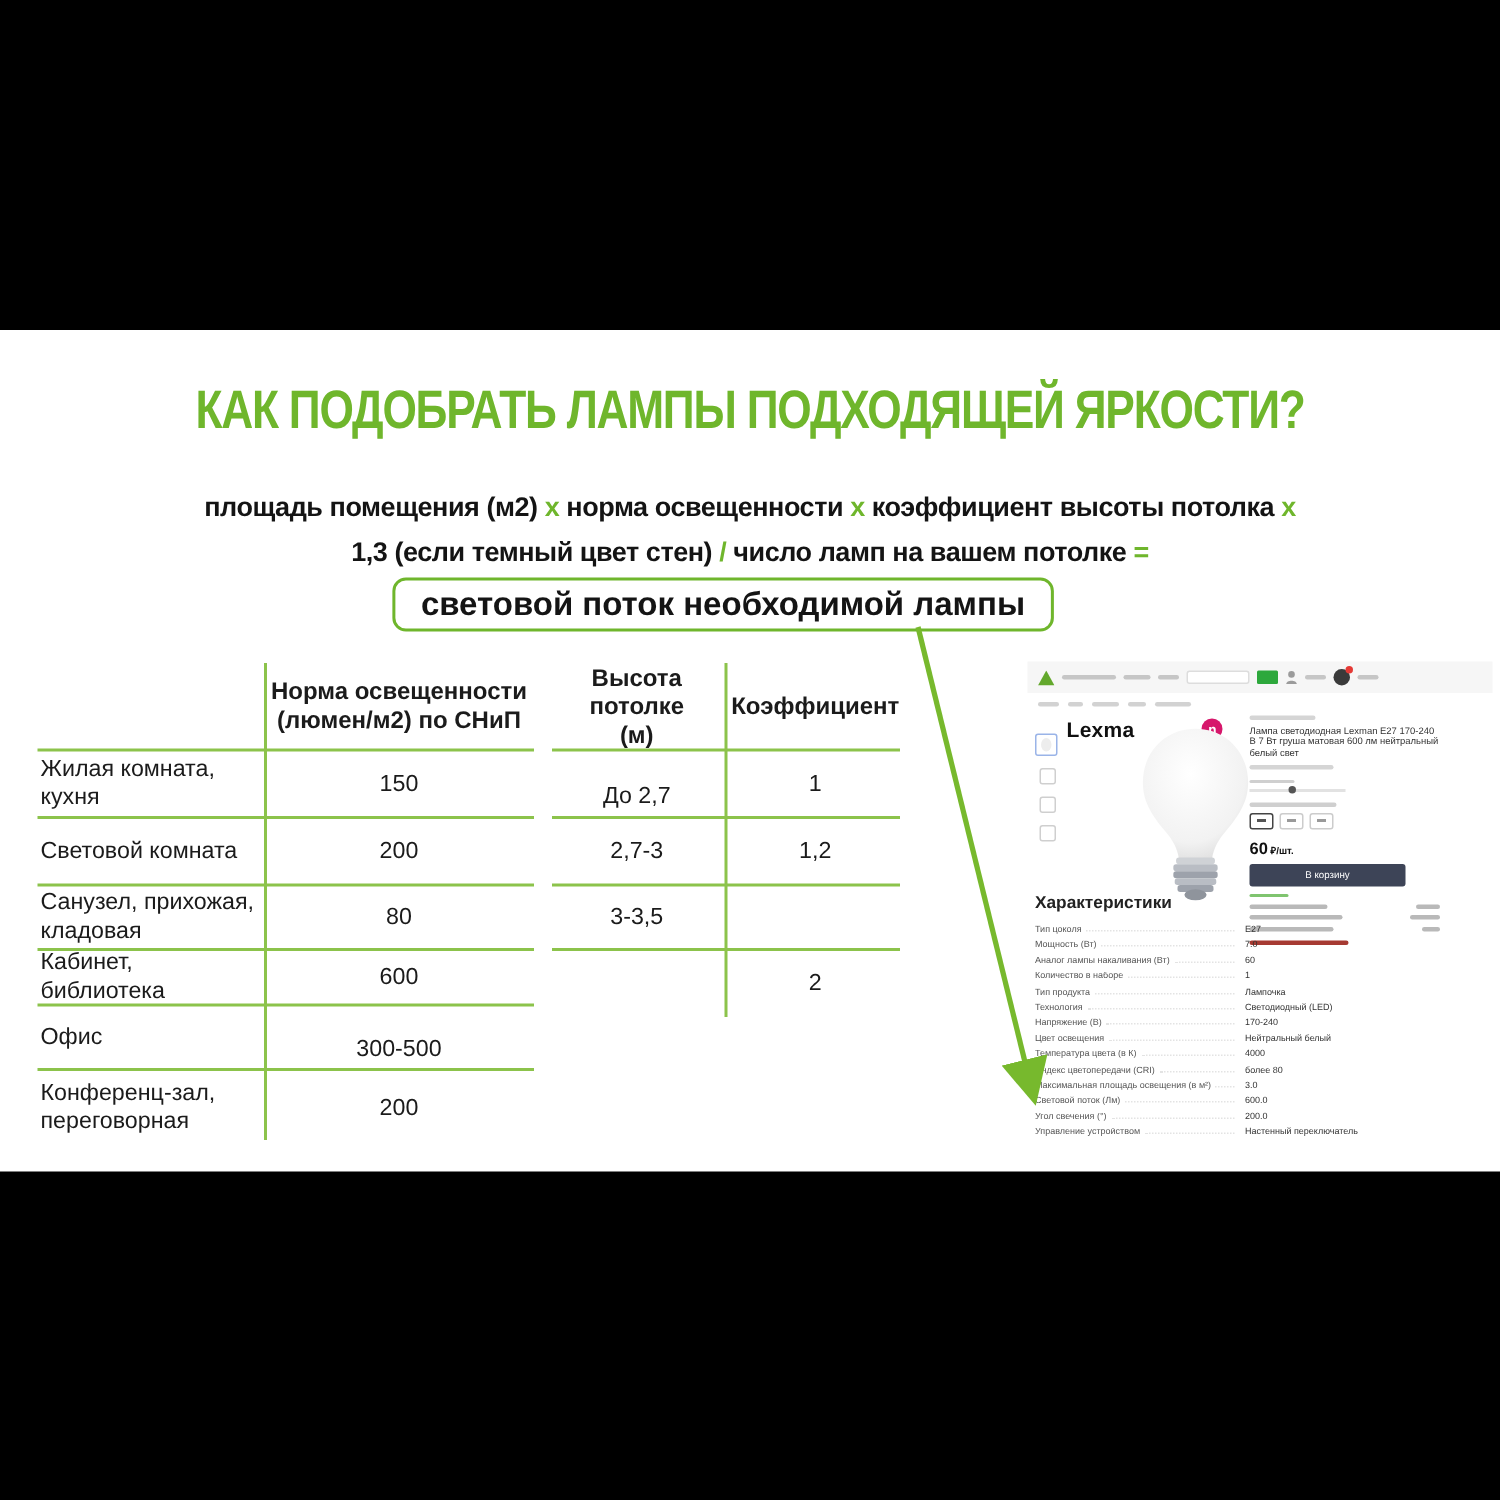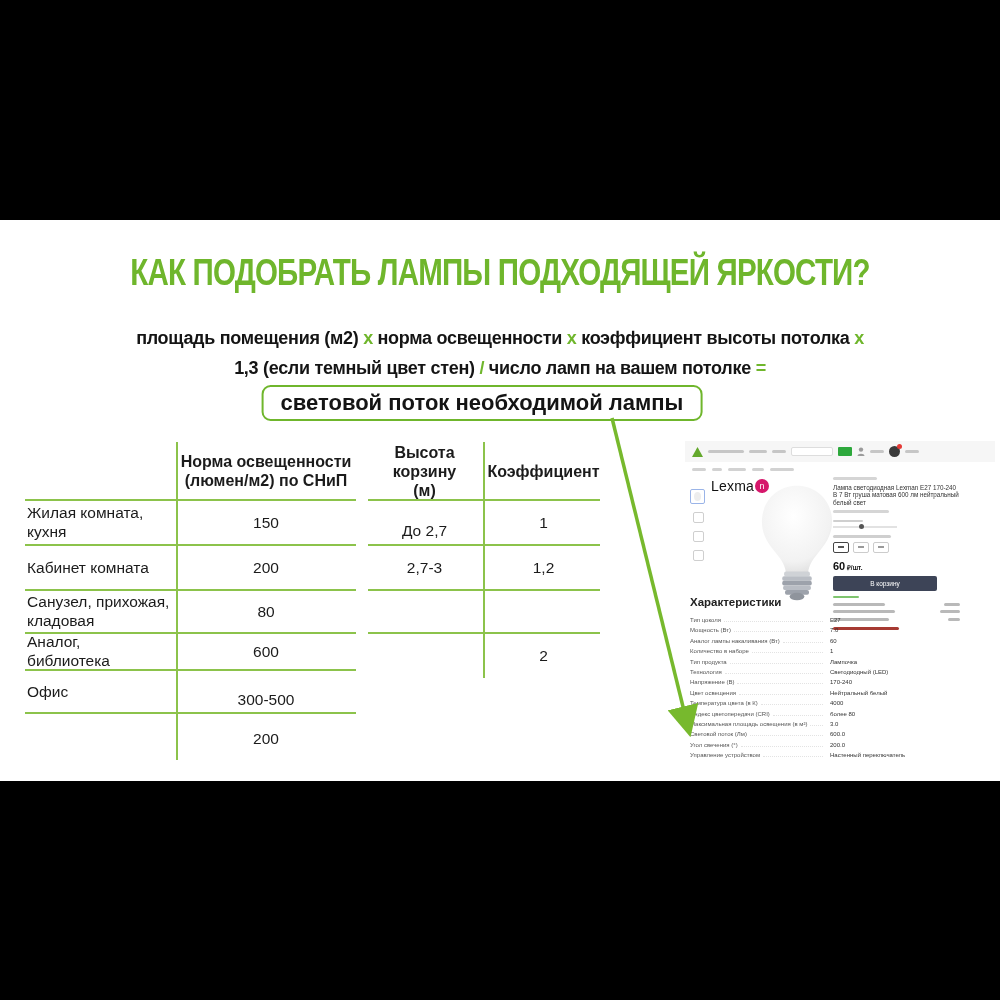--- a/index.html
+++ b/index.html
@@ -51,21 +51,21 @@
   .avatar{width:11px;height:11px;border-radius:50%;background:#3a3a3a;position:relative;}
   .avatar .badge{position:absolute;right:-2px;top:-2px;width:5px;height:5px;border-radius:50%;background:#e53935;}
   .breadcrumbs{position:absolute;left:7px;top:27px;display:flex;gap:6px;align-items:center;}
   .breadcrumbs .bar{background:#d2d2d2;height:2.5px;}
 
   .thumb-rail{position:absolute;left:5px;top:48px;width:16px;}
   .thumb{width:15px;height:15px;border:1px solid #9ab4e8;border-radius:2px;display:flex;align-items:center;justify-content:center;}
   .thumb .dot{width:7px;height:9px;border-radius:50%;background:#ededed;}
   .rail-icon{width:11px;height:11px;border:1px solid #cfcfcf;border-radius:2px;margin:8px auto 0 auto;}
 
-  .brand{position:absolute;left:26px;top:37px;font-size:14px;font-weight:normal;color:#101010;display:flex;align-items:center;letter-spacing:0.2px;}
+  .brand{position:absolute;left:26px;top:37px;font-size:14px;font-weight:bold;color:#101010;display:flex;align-items:center;letter-spacing:0.2px;gap:44px;}
   .brand-n{display:inline-flex;width:14px;height:14px;border-radius:50%;background:#d6176b;color:#fff;font-size:9px;align-items:center;justify-content:center;margin-left:1px;}
 
   .bulb{position:absolute;left:62px;top:42px;}
 
   .prod-right{position:absolute;left:148px;top:36px;width:130px;}
   .gbar{background:#d5d5d5;height:3px;border-radius:2px;}
   .p-title{font-size:6.3px;line-height:7.3px;color:#333;margin-top:4px;width:126px;}
   .slider{width:64px;height:2px;background:#e2e2e2;margin-top:4px;position:relative;}
   .slider-knob{position:absolute;left:26px;top:-2px;width:5px;height:5px;border-radius:50%;background:#555;}
   .chips{display:flex;gap:4px;margin-top:4px;}
@@ -114,43 +114,46 @@
   <div class="hline" style="left:25px;top:632px;width:331px;"></div>
   <div class="hline" style="left:25px;top:669px;width:331px;"></div>
   <div class="hline" style="left:25px;top:712px;width:331px;"></div>
   <div class="hline" style="left:368px;top:499px;width:232px;"></div>
   <div class="hline" style="left:368px;top:544px;width:232px;"></div>
   <div class="hline" style="left:368px;top:589px;width:232px;"></div>
   <div class="hline" style="left:368px;top:632px;width:232px;"></div>
 
   <div class="cell head center" style="left:179px;top:443px;width:174px;height:56px;">Норма освещенности
 (люмен/м2) по СНиП</div>
-  <div class="cell head center" style="left:368px;top:443px;width:113px;height:56px;">Высота корзину
+  <div class="cell head center" style="left:368px;top:443px;width:113px;height:56px;">Высота потолке
 (м)</div>
   <div class="cell" style="left:27px;top:501px;width:148px;height:42px;">Жилая комната,
 кухня</div>
 
   <div class="cell head center" style="left:487px;top:443px;width:113px;height:56px;">Коэффициент</div>
   <div class="cell center" style="left:179px;top:501px;width:174px;height:42px;">150</div>
-  <div class="cell" style="left:27px;top:546px;width:148px;height:42px;">Кабинет комната</div>
+  <div class="cell" style="left:27px;top:546px;width:148px;height:42px;">Световой комната</div>
   <div class="cell center" style="left:179px;top:546px;width:174px;height:42px;">200</div>
   <div class="cell" style="left:27px;top:591px;width:148px;height:40px;">Санузел, прихожая,
 кладовая</div>
   <div class="cell center" style="left:179px;top:591px;width:174px;height:40px;">80</div>
-  <div class="cell" style="left:27px;top:633px;width:148px;height:36px;">Аналог,
+  <div class="cell" style="left:27px;top:633px;width:148px;height:36px;">Кабинет,
 библиотека</div>
   <div class="cell center" style="left:179px;top:633px;width:174px;height:36px;">600</div>
   <div class="cell" style="left:27px;top:671px;width:148px;height:40px;">Офис</div>
   <div class="cell center" style="left:179px;top:671px;width:174px;height:56px;">300-500</div>
+  <div class="cell" style="left:27px;top:714px;width:148px;height:48px;">Конференц-зал,
+переговорная</div>
   <div class="cell center" style="left:179px;top:714px;width:174px;height:48px;">200</div>
 
   <div class="cell center" style="left:368px;top:501px;width:113px;height:58px;">До 2,7</div>
   <div class="cell center" style="left:487px;top:501px;width:113px;height:42px;">1</div>
   <div class="cell center" style="left:368px;top:546px;width:113px;height:42px;">2,7-3</div>
   <div class="cell center" style="left:487px;top:546px;width:113px;height:42px;">1,2</div>
+  <div class="cell center" style="left:368px;top:591px;width:113px;height:40px;">3-3,5</div>
   <div class="cell center" style="left:487px;top:634px;width:113px;height:42px;">2</div>
 
   <div id="shop">
 
     <div class="shop-header">
       <svg width="11" height="10">
           <polygon points="5.5,0 11,10 0,10" fill="#63a82c"></polygon>
         </svg>
       <div class="bar" style="width:36px;"></div>
       <div class="bar" style="width:18px;"></div>

